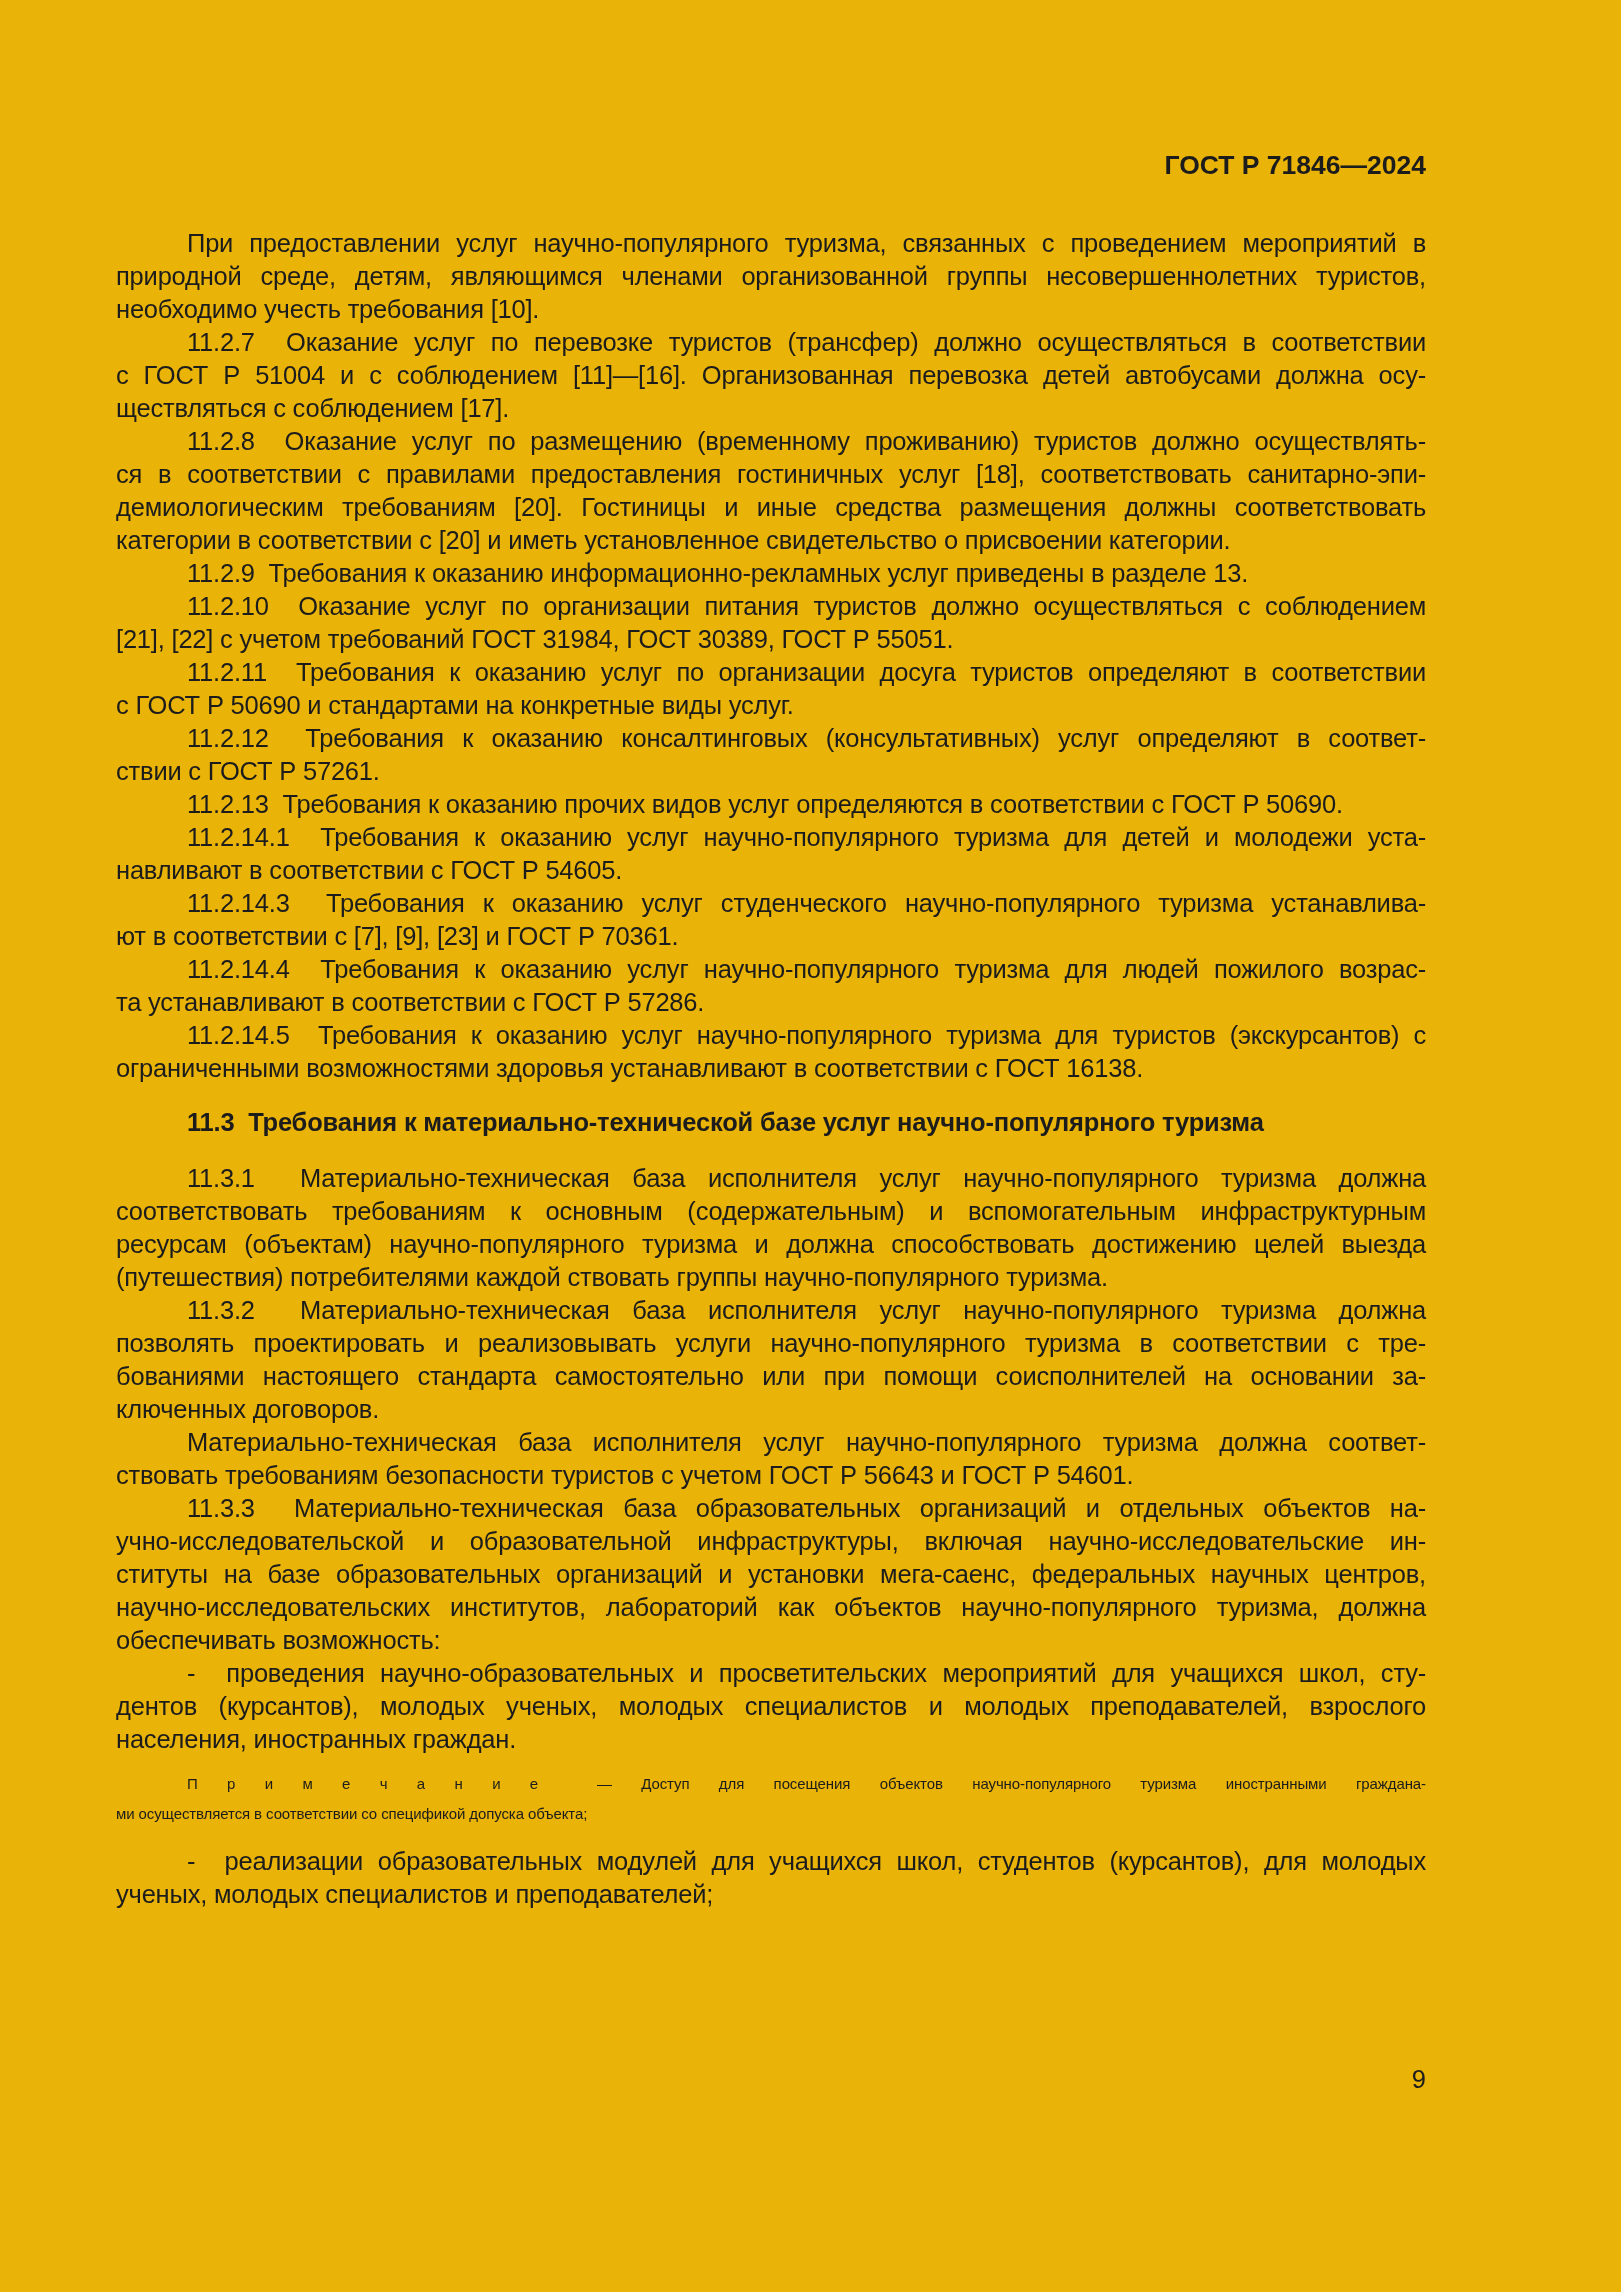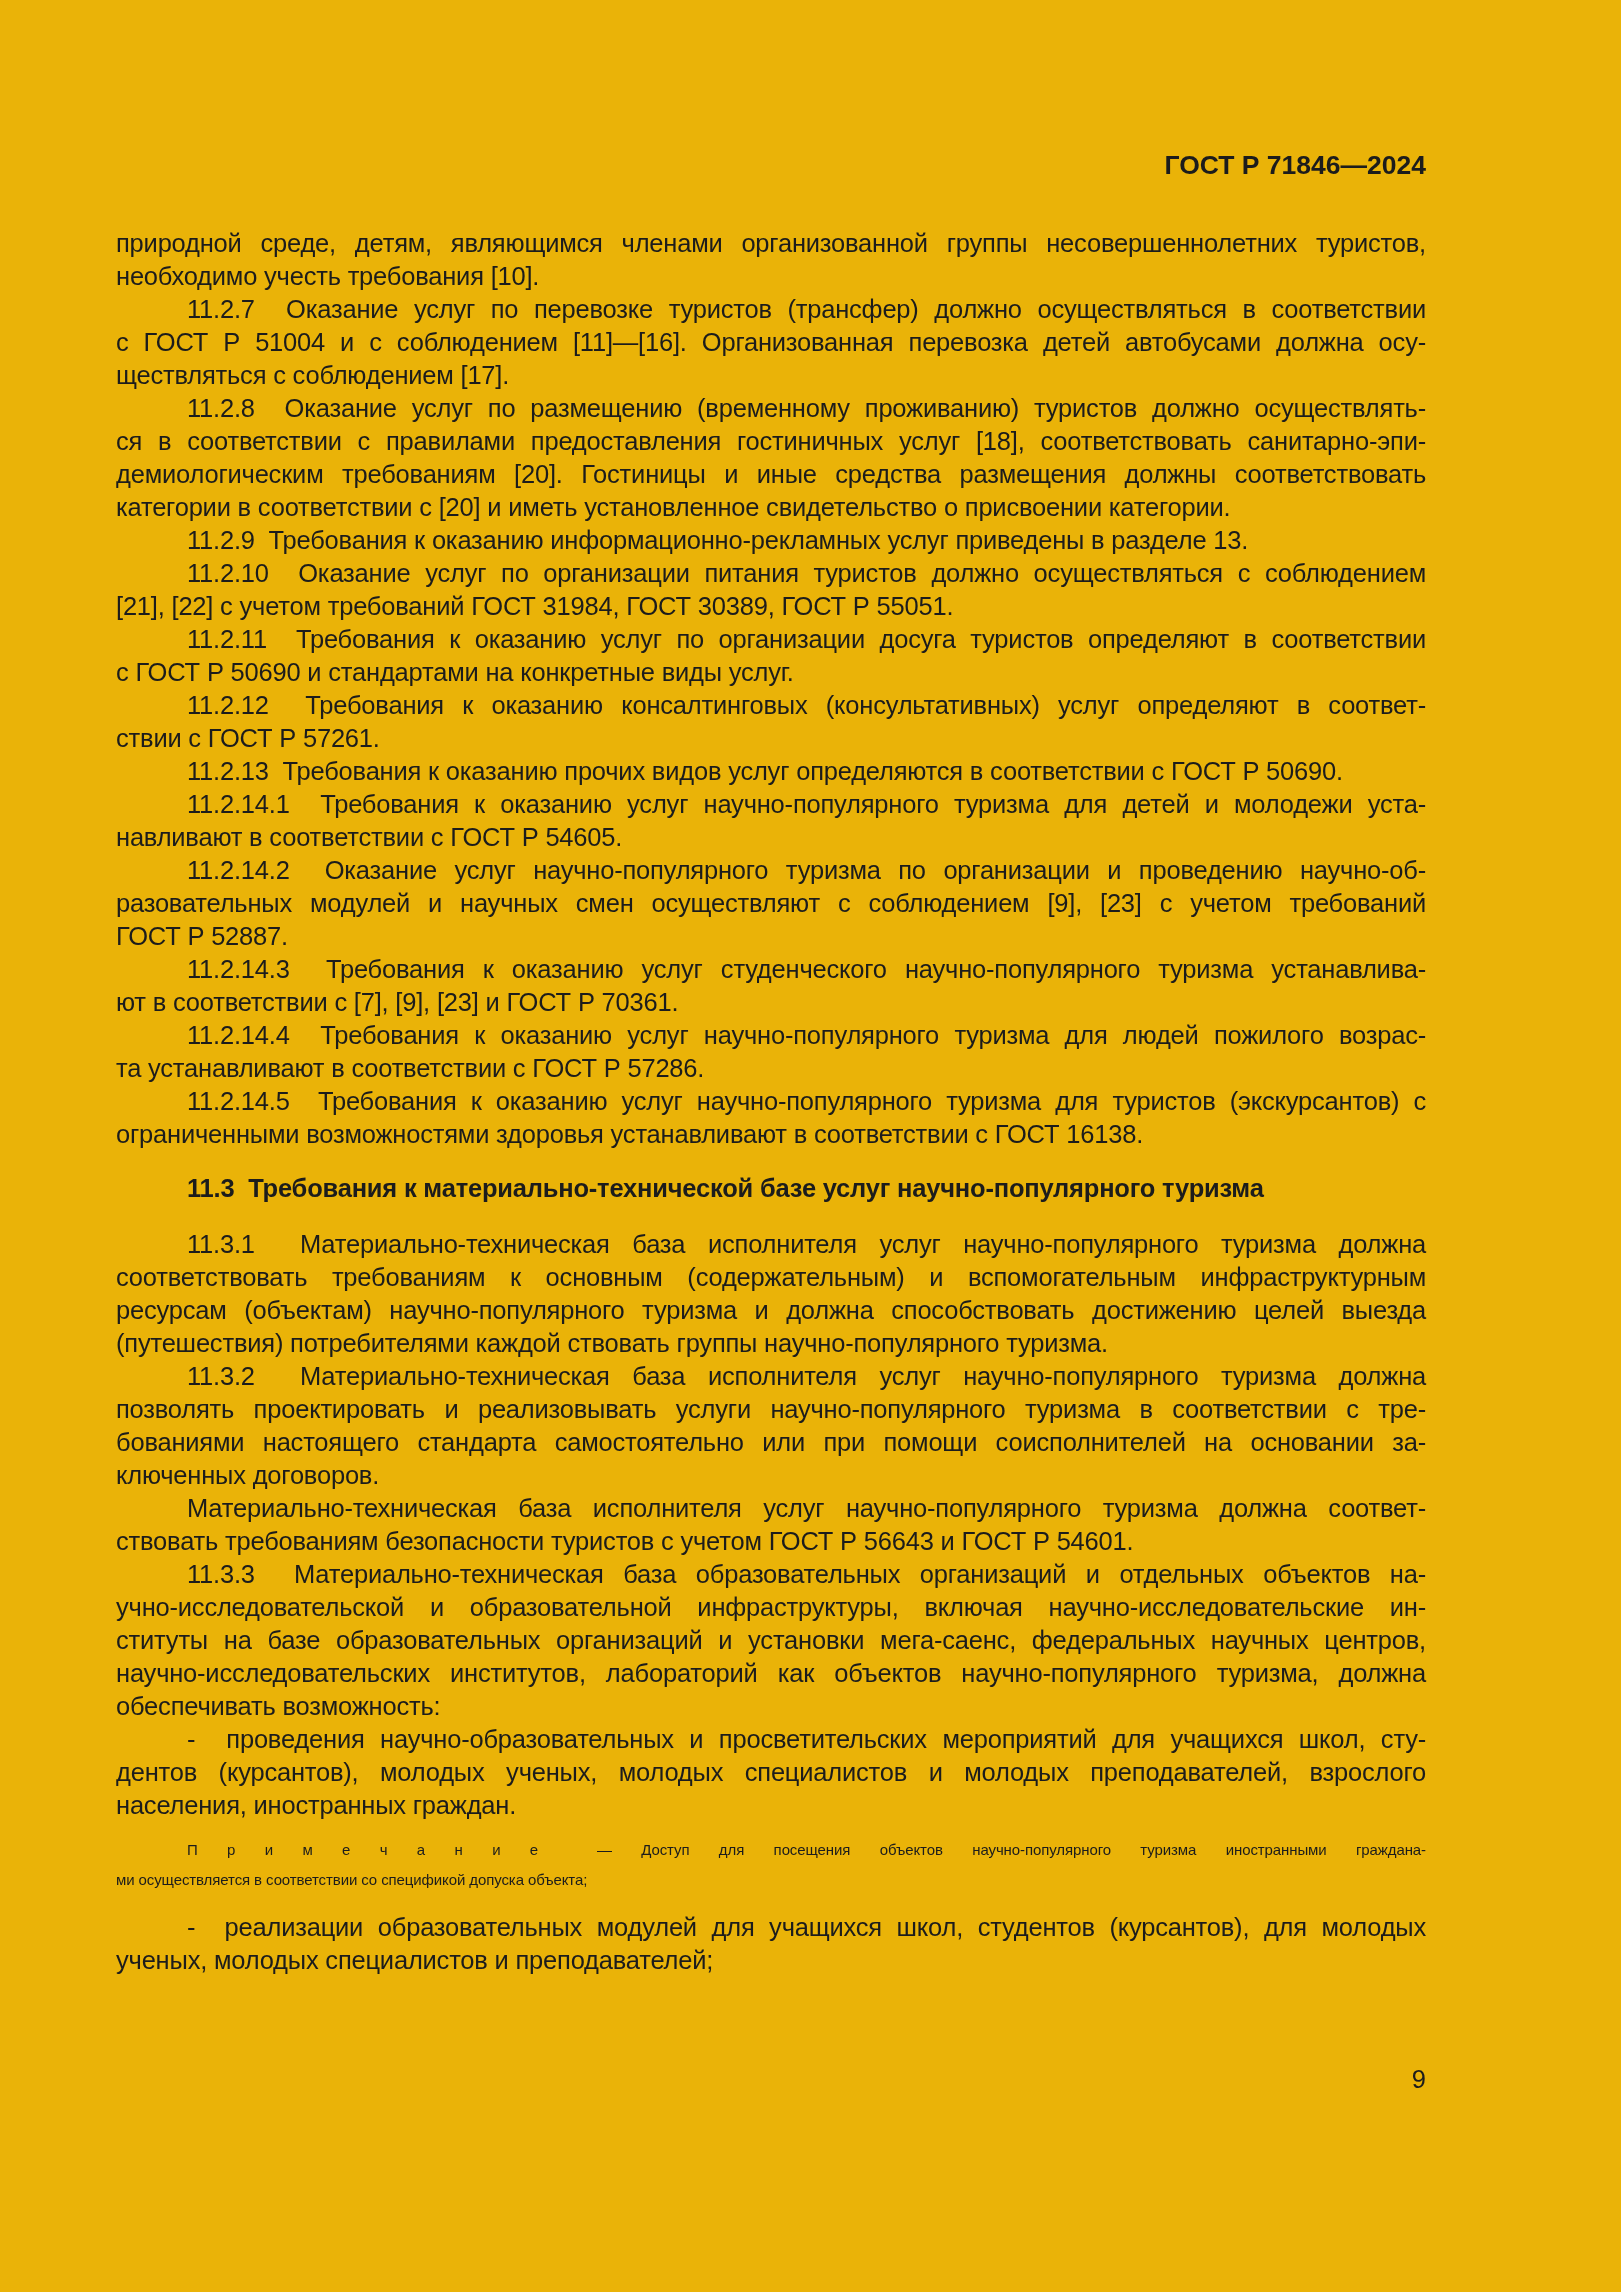--- a/index.html
+++ b/index.html
@@ -54,20 +54,21 @@
   }
 </style>
 </head>
 <body>
 
 <div class="page">
   <div class="frame">
     <div class="running-header">ГОСТ Р 71846—2024</div>
     <div class="content">
         <div class="block paragraph">
+          <div class="line first">При предоставлении услуг научно-популярного туризма, связанных с проведением мероприятий в</div>
           <div class="line">природной среде, детям, являющимся членами организованной группы несовершеннолетних туристов,</div>
           <div class="line last">необходимо учесть требования [10].</div>
         </div>
         <div class="block paragraph">
           <div class="line first">11.2.7&nbsp; Оказание услуг по перевозке туристов (трансфер) должно осуществляться в соответствии</div>
           <div class="line">с ГОСТ Р 51004 и с соблюдением [11]—[16]. Организованная перевозка детей автобусами должна осу-</div>
           <div class="line last">ществляться с соблюдением [17].</div>
         </div>
         <div class="block paragraph">
           <div class="line first">11.2.8&nbsp; Оказание услуг по размещению (временному проживанию) туристов должно осуществлять-</div>
@@ -89,25 +90,20 @@
         <div class="block paragraph">
           <div class="line first">11.2.12&nbsp; Требования к оказанию консалтинговых (консультативных) услуг определяют в соответ-</div>
           <div class="line last">ствии с ГОСТ Р 57261.</div>
         </div>
         <div class="block paragraph">
           <div class="line first last">11.2.13&nbsp; Требования к оказанию прочих видов услуг определяются в соответствии с ГОСТ Р 50690.</div>
         </div>
         <div class="block paragraph">
           <div class="line first">11.2.14.1&nbsp; Требования к оказанию услуг научно-популярного туризма для детей и молодежи уста-</div>
           <div class="line last">навливают в соответствии с ГОСТ Р 54605.</div>
-        </div>
-        <div class="block paragraph">
-          <div class="line first">11.2.14.2&nbsp; Оказание услуг научно-популярного туризма по организации и проведению научно-об-</div>
-          <div class="line">разовательных модулей и научных смен осуществляют с соблюдением [9], [23] с учетом требований</div>
-          <div class="line last">ГОСТ Р 52887.</div>
         </div>
         <div class="block paragraph">
           <div class="line first">11.2.14.3&nbsp; Требования к оказанию услуг студенческого научно-популярного туризма устанавлива-</div>
           <div class="line last">ют в соответствии с [7], [9], [23] и ГОСТ Р 70361.</div>
         </div>
         <div class="block paragraph">
           <div class="line first">11.2.14.4&nbsp; Требования к оказанию услуг научно-популярного туризма для людей пожилого возрас-</div>
           <div class="line last">та устанавливают в соответствии с ГОСТ Р 57286.</div>
         </div>
         <div class="block paragraph">

